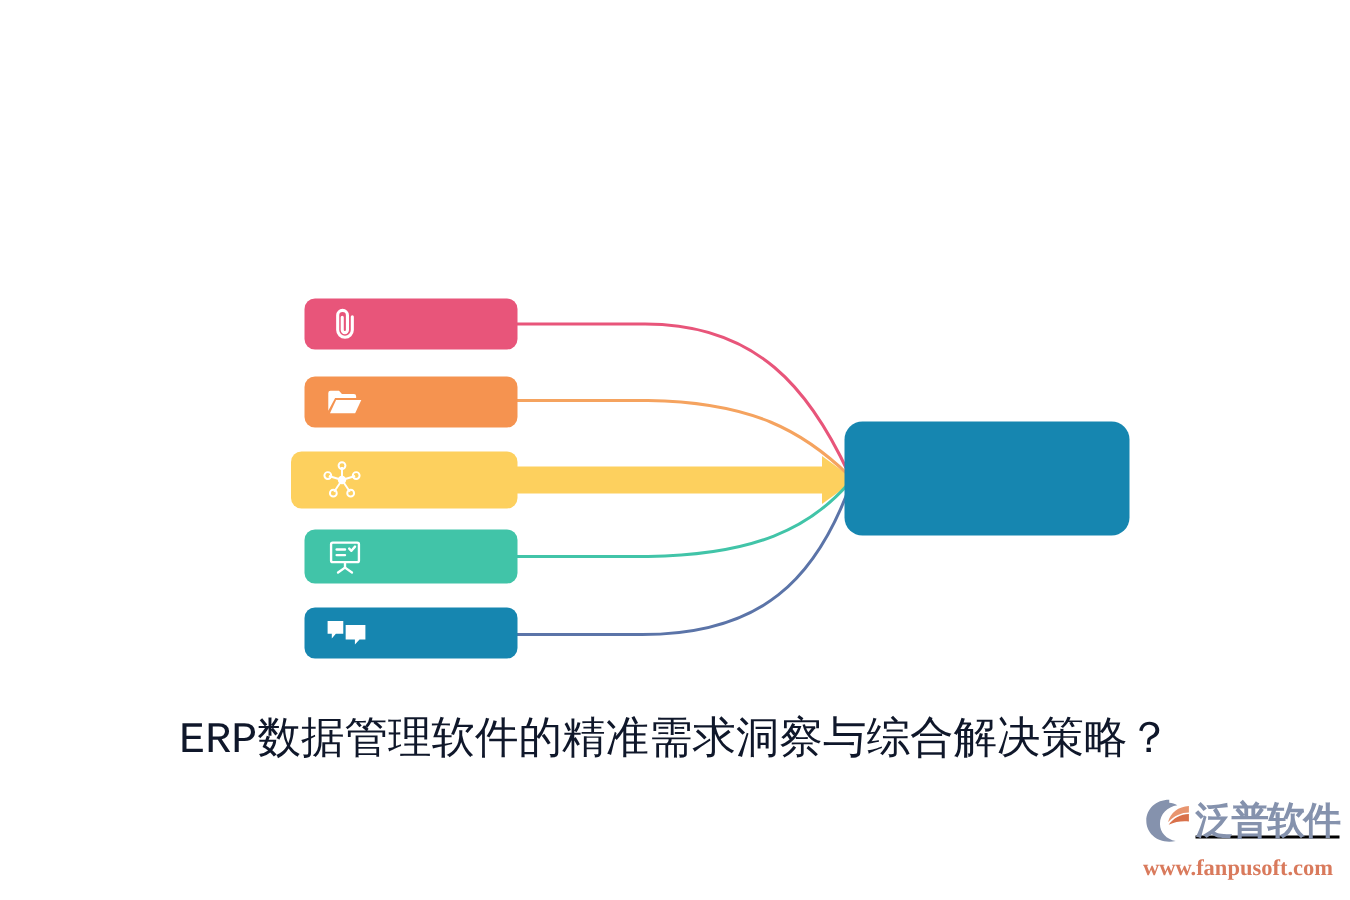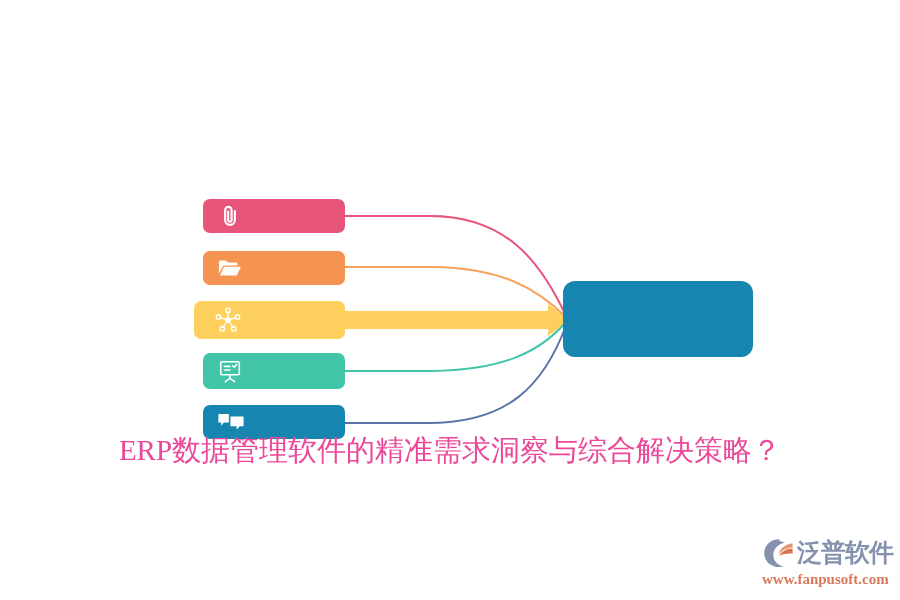--- a/index.html
+++ b/index.html
@@ -48,43 +48,44 @@
 
   .hub-box {
     position: absolute;
     border-radius: 12px;
   }
 
   
   .page-title {
     position: absolute;
     left: 0;
-    top: 430px;
+    top: 474px;
     width: 900px;
     text-align: center;
-    font-family: Liberation Serif, serif;
+    font-family: Liberation Mono, monospace;
     font-size: 29px;
     line-height: 40px;
-    color: #ec4899;
+    color: #0f172a;
     letter-spacing: 0px;
     white-space: nowrap;
   }
 
   
   .watermark {
     position: absolute;
     left: 762px;
     top: 531px;
     width: 132px;
     height: 62px;
   }
   .wm-row {
     display: flex;
-    align-items: flex-end;
+    align-items: flex-start;
     height: 38px;
+    text-decoration: underline;
   }
   .wm-mark {
     width: 34px;
     height: 32px;
     flex: 0 0 34px;
     display: block;
   }
   .wm-name {
     font-family: "DejaVu Sans", "Liberation Sans", sans-serif;
     font-size: 25px;

